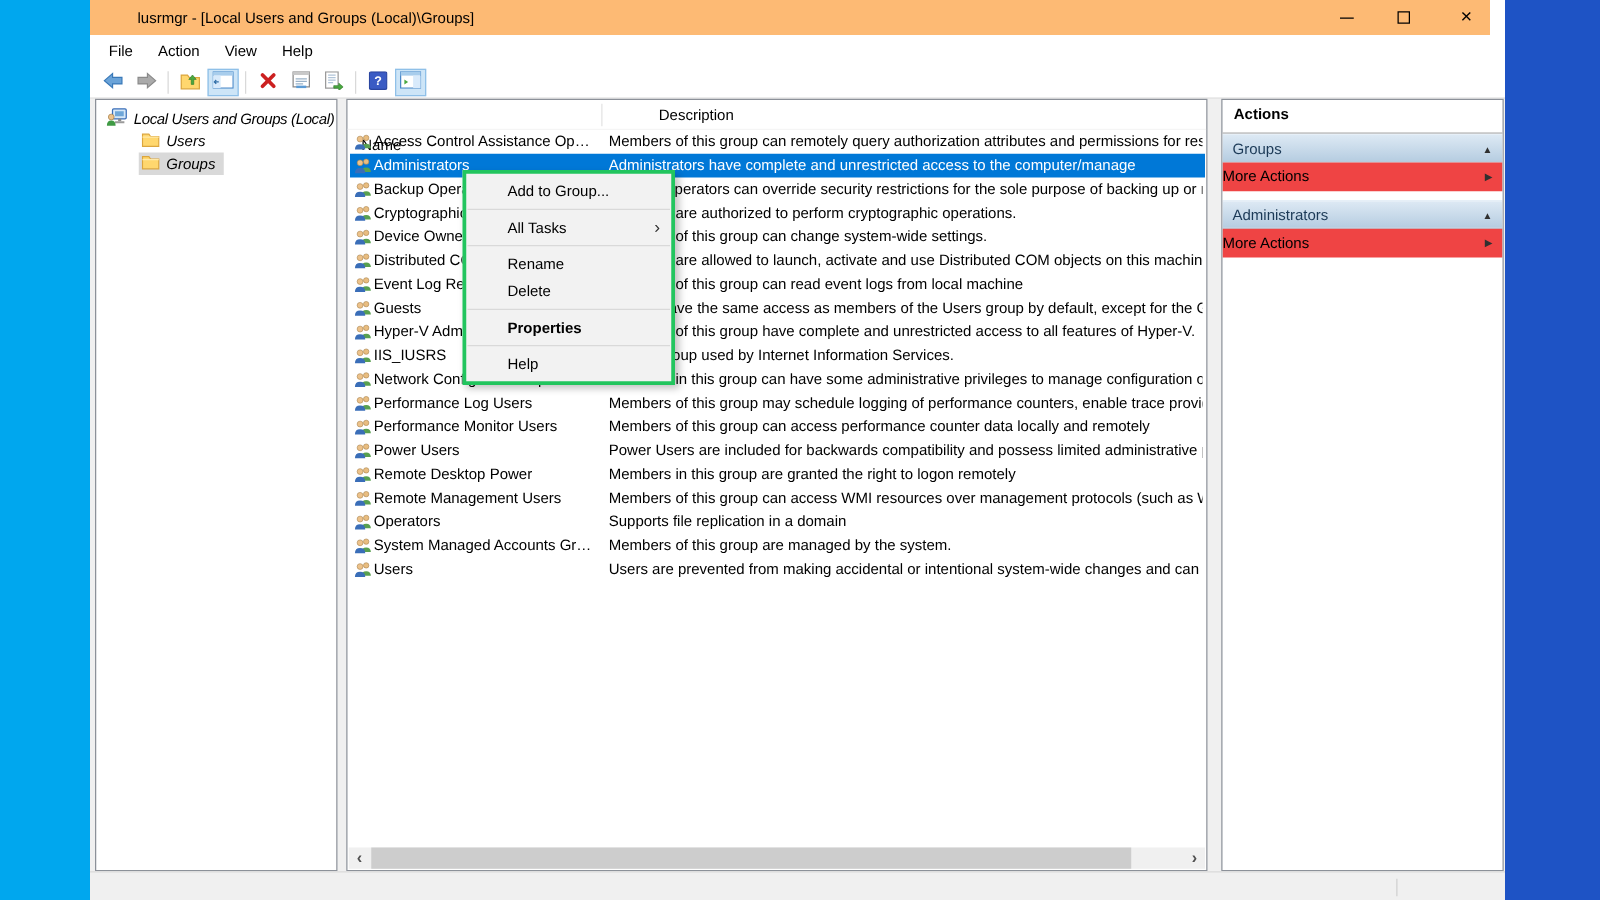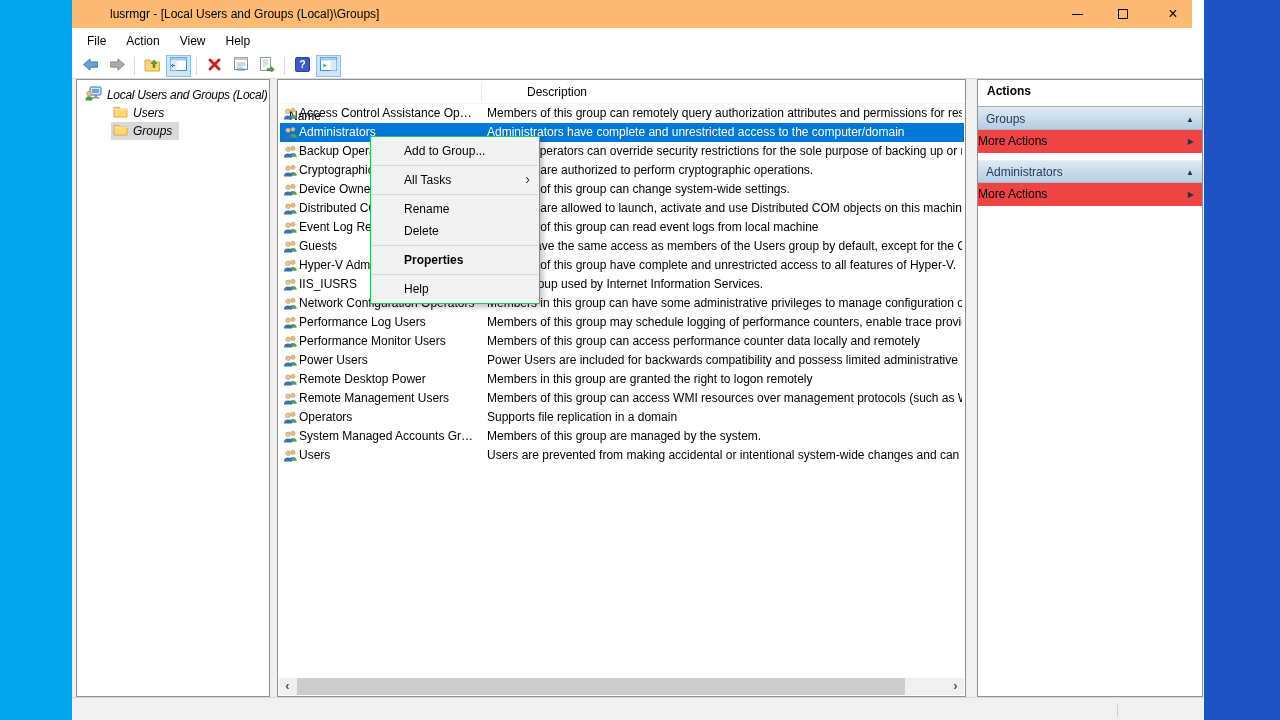--- a/index.html
+++ b/index.html
@@ -71,21 +71,21 @@
   
   .ap-title { height:27px; line-height:23px; font-weight:bold; padding-left:9px; border-bottom:1px solid #a6a6a6; }
   .ap-section-h { height:23px; line-height:23px; padding-left:8px; position:relative; color:#1c3a57;
     background:linear-gradient(#dde9f4,#b6cde1); border-top:1px solid #e6eff7; border-bottom:1px solid #a6bed2; }
   .ap-item { height:23px; line-height:23px; position:relative; background:#ef4444; }
   .ap-arrow { position:absolute; right:8px; top:0; font-size:8px; color:#303030; }
   .ap-gap { height:7px; background:#fff; }
 
   
   .context-menu { position:absolute; left:370px; top:136px; width:170px; background:#f2f2f2;
-    border:1px solid #22c55e; box-shadow:3px 3px 6px rgba(0,0,0,.25); padding:3px 0; z-index:50; }
+    border:3px solid #22c55e; box-shadow:3px 3px 6px rgba(0,0,0,.25); padding:3px 0; z-index:50; }
   .cm-item { height:22px; line-height:22px; padding-left:33px; position:relative; white-space:nowrap; }
   .cm-item.bold { font-weight:bold; }
   .cm-sep { height:1px; background:#d9d9d9; margin:3px 1px; }
   .cm-arrow { position:absolute; right:9px; top:-1px; font-size:14px; color:#303030; }
 </style>
 </head>
 <body>
 
 <div class="desk-left"></div>
 <div class="desk-right"></div>
@@ -241,21 +241,21 @@
         <div class="lv-row selected">
           <span class="lv-icon">
             <span><svg width="15" height="15" viewBox="0 0 16 16">
                 <circle cx="10.6" cy="4.6" r="2.3" fill="#e9bd80" stroke="#a8824c" stroke-width="0.5"></circle>
                 <path d="M6.6 13.5 q0-4 4-4 q4 0 4 4 z" fill="#58a050"></path>
                 <circle cx="5.4" cy="5.6" r="2.5" fill="#edc28a" stroke="#a8824c" stroke-width="0.5"></circle>
                 <path d="M1 14.5 q0-4.4 4.4-4.4 q4.4 0 4.4 4.4 z" fill="#3a6eb8"></path>
               </svg></span>
           </span>
           <span class="lv-name">Administrators</span>
-          <span class="lv-desc">Administrators have complete and unrestricted access to the computer/domain</span>
+          <span class="lv-desc">Administrators have complete and unrestricted access to the computer/manage</span>
         </div>
         <div class="lv-row">
           <span class="lv-icon">
             <span><svg width="15" height="15" viewBox="0 0 16 16">
                 <circle cx="10.6" cy="4.6" r="2.3" fill="#e9bd80" stroke="#a8824c" stroke-width="0.5"></circle>
                 <path d="M6.6 13.5 q0-4 4-4 q4 0 4 4 z" fill="#58a050"></path>
                 <circle cx="5.4" cy="5.6" r="2.5" fill="#edc28a" stroke="#a8824c" stroke-width="0.5"></circle>
                 <path d="M1 14.5 q0-4.4 4.4-4.4 q4.4 0 4.4 4.4 z" fill="#3a6eb8"></path>
               </svg></span>
           </span>

